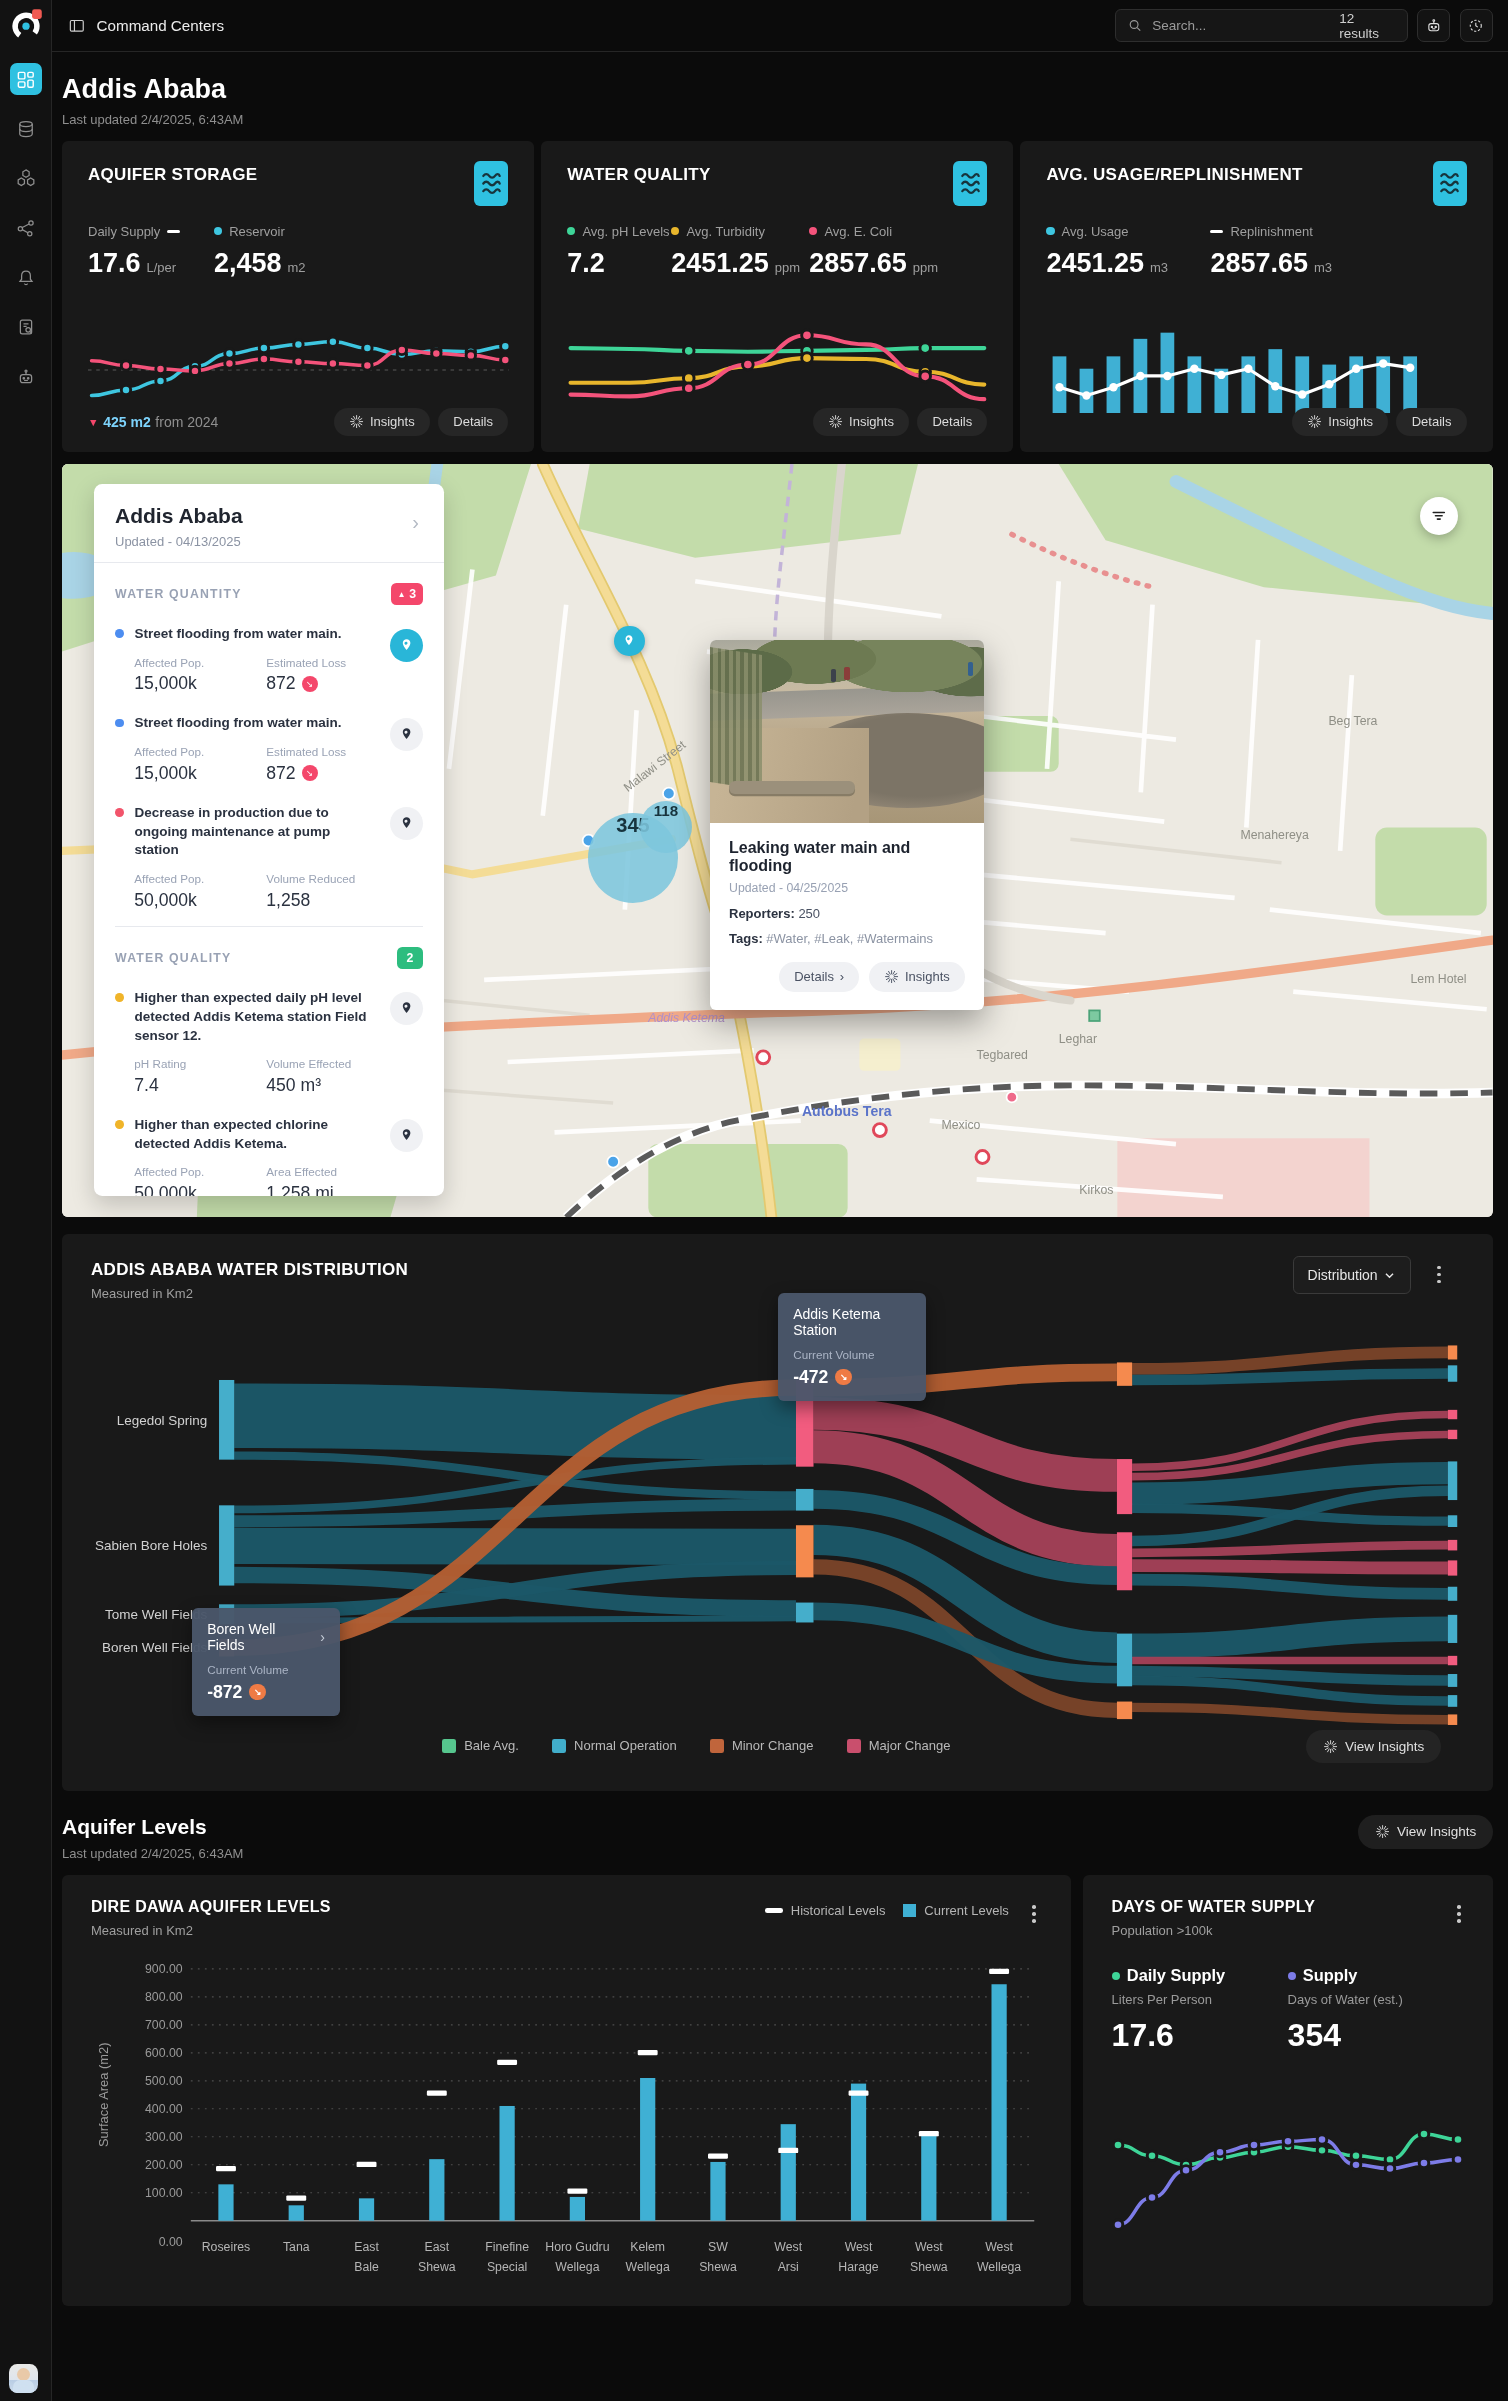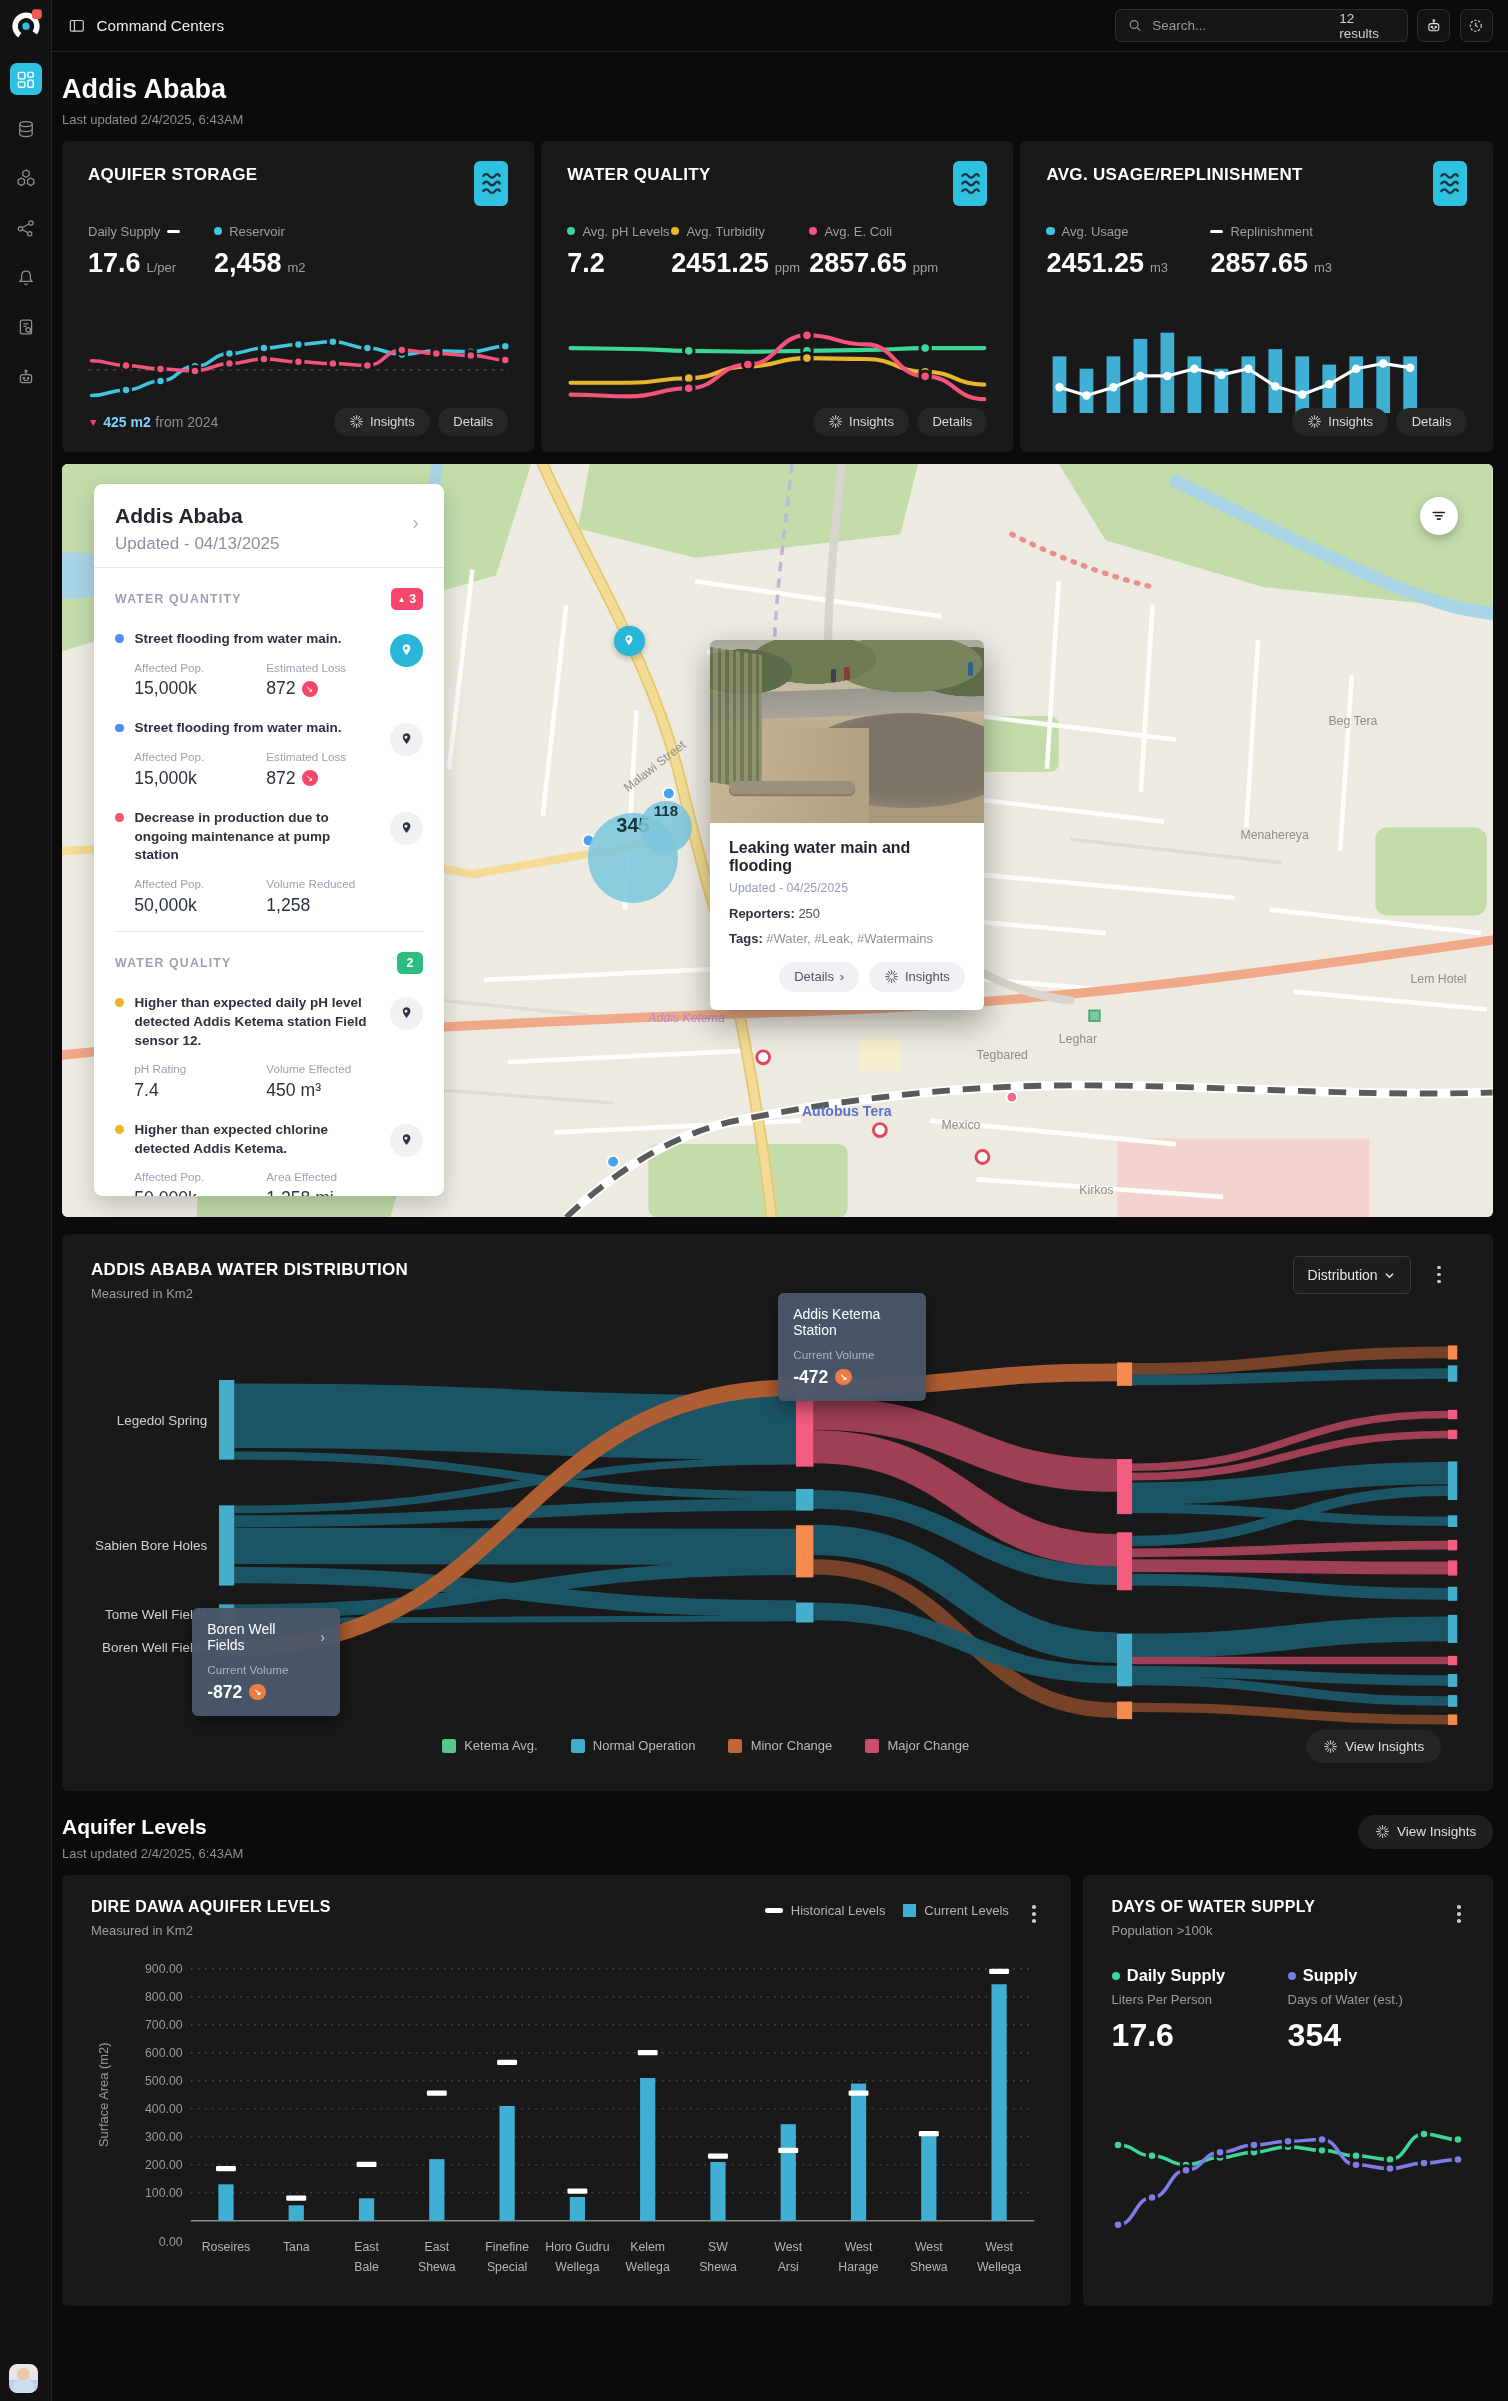--- a/index.html
+++ b/index.html
@@ -72,21 +72,21 @@
 
   
   .map-card{margin-top:11.7px;height:753px;border-radius:5.9px;position:relative;overflow:hidden;background:#edeae2}
   .map-svg{position:absolute;inset:0}
   .map-filter{position:absolute;top:33px;right:35px;width:38px;height:38px;border-radius:50%;background:#fff;
     box-shadow:0 3.5px 10.6px rgba(0,0,0,.25);display:flex;align-items:center;justify-content:center;color:#222}
   .incident-panel{position:absolute;left:32px;top:20.5px;width:350px;bottom:20.5px;background:#fff;border-radius:8.2px;
     color:#2b3240;box-shadow:0 8.2px 23.5px rgba(0,0,0,.18);overflow:hidden}
   .panel-head{padding:20px 21px 13px;position:relative}
   .panel-title{font-size:21px;font-weight:bold;color:#20252f}
-  .panel-updated{font-size:17px;color:#8b93a3;margin-top:5.9px}
+  .panel-updated{font-size:13px;color:#8b93a3;margin-top:5.9px}
   .panel-chevron{position:absolute;right:19px;top:26px;font-size:20px;color:#b4bac4;background:none}
   .panel-div{border:none;border-top:0.6px solid #e7e9ee;margin:0}
   .panel-body{padding:15.2px 21px 11.7px}
   .sec-row{display:flex;align-items:center;justify-content:space-between;margin-top:4.7px}
   .sec-label{font-size:12.3px;font-weight:bold;letter-spacing:1.2px;color:#99a2b4}
   .sec-badge{min-width:26px;height:22px;border-radius:5.3px;color:#fff;font-size:12.3px;font-weight:bold;
     display:flex;align-items:center;justify-content:center;gap:3.5px;padding:0 7px}
   .sec-badge .b-tri{font-size:8.2px}
   .inc{position:relative;margin-top:20px;padding-right:46px}
   .inc-head{display:flex;gap:10.6px}
@@ -960,21 +960,21 @@
       <div class="skt-label">Current Volume</div>
       <div class="skt-val">
           <span>-872</span>
         <span class="up-badge-o">↘</span>
         </div>
     </div>
 
     <div class="sk-legend" id="sankey-legend">
         <div class="sk-leg-item">
           <span class="sk-leg-sq" style="background: rgb(86, 198, 142);"></span>
-          <span>Ketema Avg.</span>
+          <span>Bale Avg.</span>
         </div>
         <div class="sk-leg-item">
           <span class="sk-leg-sq" style="background: rgb(65, 174, 203);"></span>
           <span>Normal Operation</span>
         </div>
         <div class="sk-leg-item">
           <span class="sk-leg-sq" style="background: rgb(192, 101, 60);"></span>
           <span>Minor Change</span>
         </div>
         <div class="sk-leg-item">

